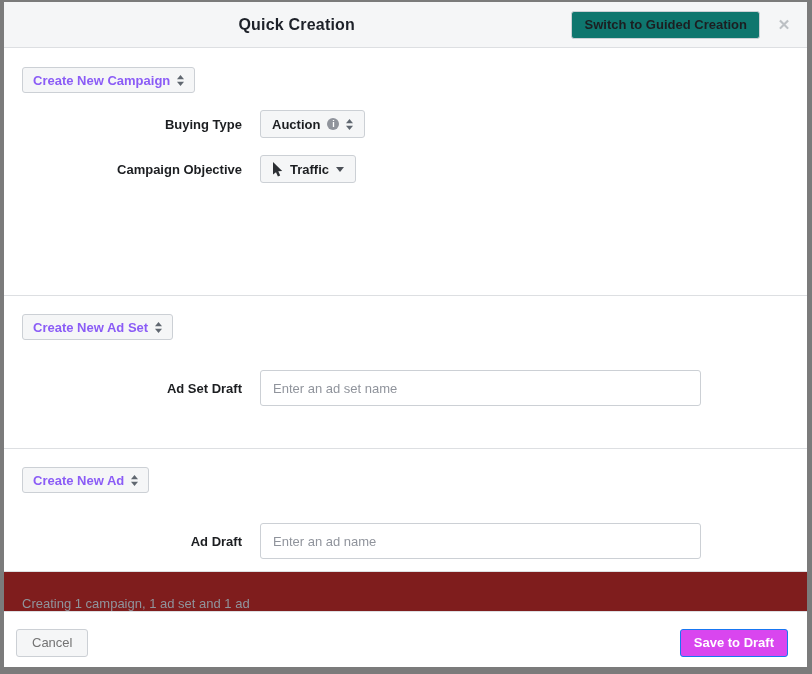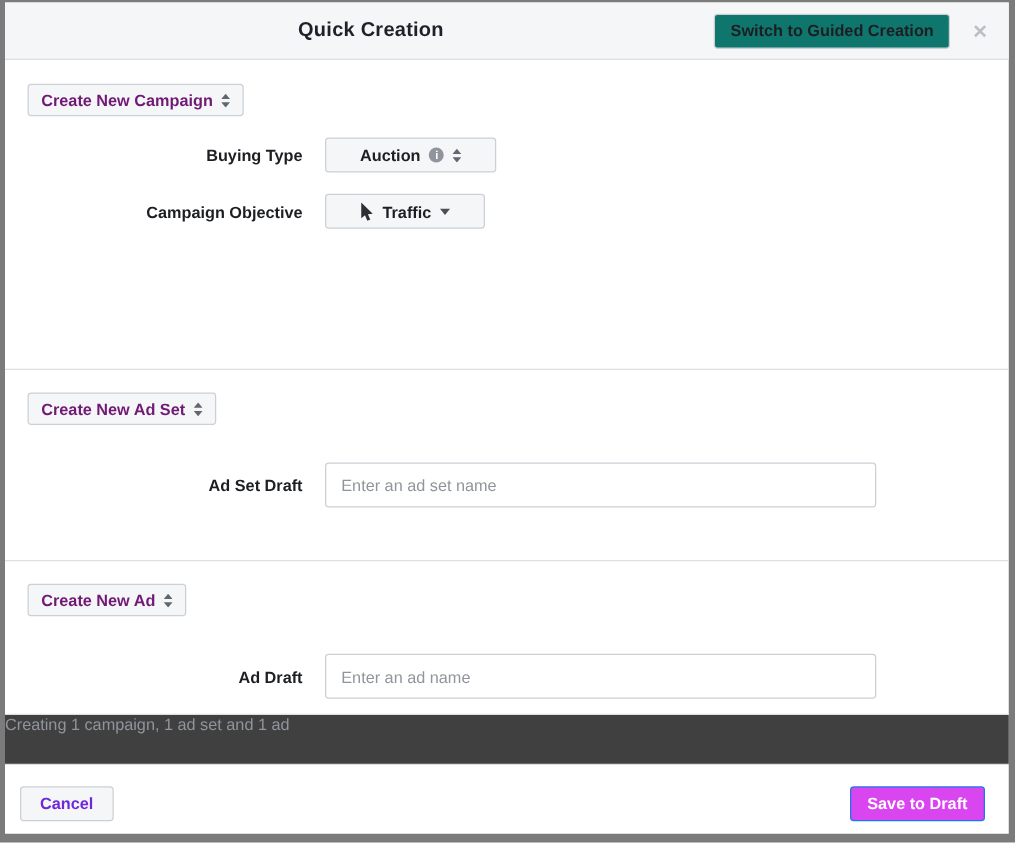--- a/index.html
+++ b/index.html
@@ -31,65 +31,65 @@
   }
   
   .section { flex:none; border-bottom:1px solid #dddfe2; }
   .section.campaign { height:248px; padding-top:19px; }
   .section.adset    { height:153px; padding-top:18px; }
   .section.ad       { height:123px; padding-top:18px; }
   .dropdown-btn {
     display:inline-flex; align-items:center; gap:7px; margin-left:18px;
     height:26px; padding:0 10px; background:#f5f6f7; border:1px solid #ccd0d5;
     border-radius:3px; font-family:inherit; font-size:13px; font-weight:bold;
-    color:#701a75; cursor:pointer;
+    color:#8b5cf6; cursor:pointer;
   }
   .sort-icon { display:inline-flex; }
   .form-row { display:flex; align-items:center; }
   .row-first { margin-top:30px; }
   .row-next  { margin-top:17px; }
   .form-label {
     flex:none; width:238px; text-align:right; font-size:13px; font-weight:bold;
     color:#1c1e21;
   }
   .form-control-col { margin-left:18px; display:flex; align-items:center; }
   .text-input {
     width:441px; height:36px; border:1px solid #ccd0d5; border-radius:3px;
     padding:0 12px; font-family:inherit; font-size:13px; color:#1c1e21;
     outline:none;
   }
   .text-input::placeholder { color:#90949c; opacity:1; }
   .select-btn {
-    display:inline-flex; align-items:center; gap:7px; height:28px; padding:0 27px;
+    display:inline-flex; align-items:center; gap:7px; height:28px; padding:0 11px;
     background:#f5f6f7; border:1px solid #ccd0d5; border-radius:3px;
     font-family:inherit; font-size:13px; font-weight:bold; color:#1c1e21; cursor:pointer;
   }
   .info-icon {
     width:12px; height:12px; border-radius:50%; background:#90949c; color:#fff;
     font-size:9px; font-weight:bold; display:inline-flex; align-items:center;
     justify-content:center; line-height:1;
   }
   .caret-down {
     width:0; height:0; border-left:4px solid transparent;
     border-right:4px solid transparent; border-top:5px solid #4b4f56;
   }
   .pointer-icon { display:inline-flex; }
   
   .status-bar {
-    flex:none; height:40px; display:flex; align-items:flex-start; 
-    color:#90949c; font-size:13px; border-bottom:1px solid #dddfe2; background:#404040;
+    flex:none; height:40px; display:flex; align-items:flex-end; padding-left:18px;
+    color:#90949c; font-size:13px; border-bottom:1px solid #dddfe2; background:#7f1d1d;
   }
   
   .modal-footer {
     flex:1; display:flex; align-items:center; padding:6px 19px 0 12px;
   }
   .cancel-btn {
     height:28px; padding:0 15px; background:#f5f6f7; border:1px solid #ccd0d5;
-    border-radius:3px; font-family:inherit; font-size:13px; font-weight:bold;
-    color:#6d28d9; cursor:pointer;
+    border-radius:3px; font-family:inherit; font-size:13px; font-weight:normal;
+    color:#737373; cursor:pointer;
   }
   .footer-spacer { flex:1; }
   .save-btn {
     height:28px; padding:0 13px; background:#d946ef; border:1px solid #1877f2;
     border-radius:3px; font-family:inherit; font-size:13px; font-weight:bold;
     color:#ffffff; cursor:pointer;
   }
 </style>
 </head>
 <body>

